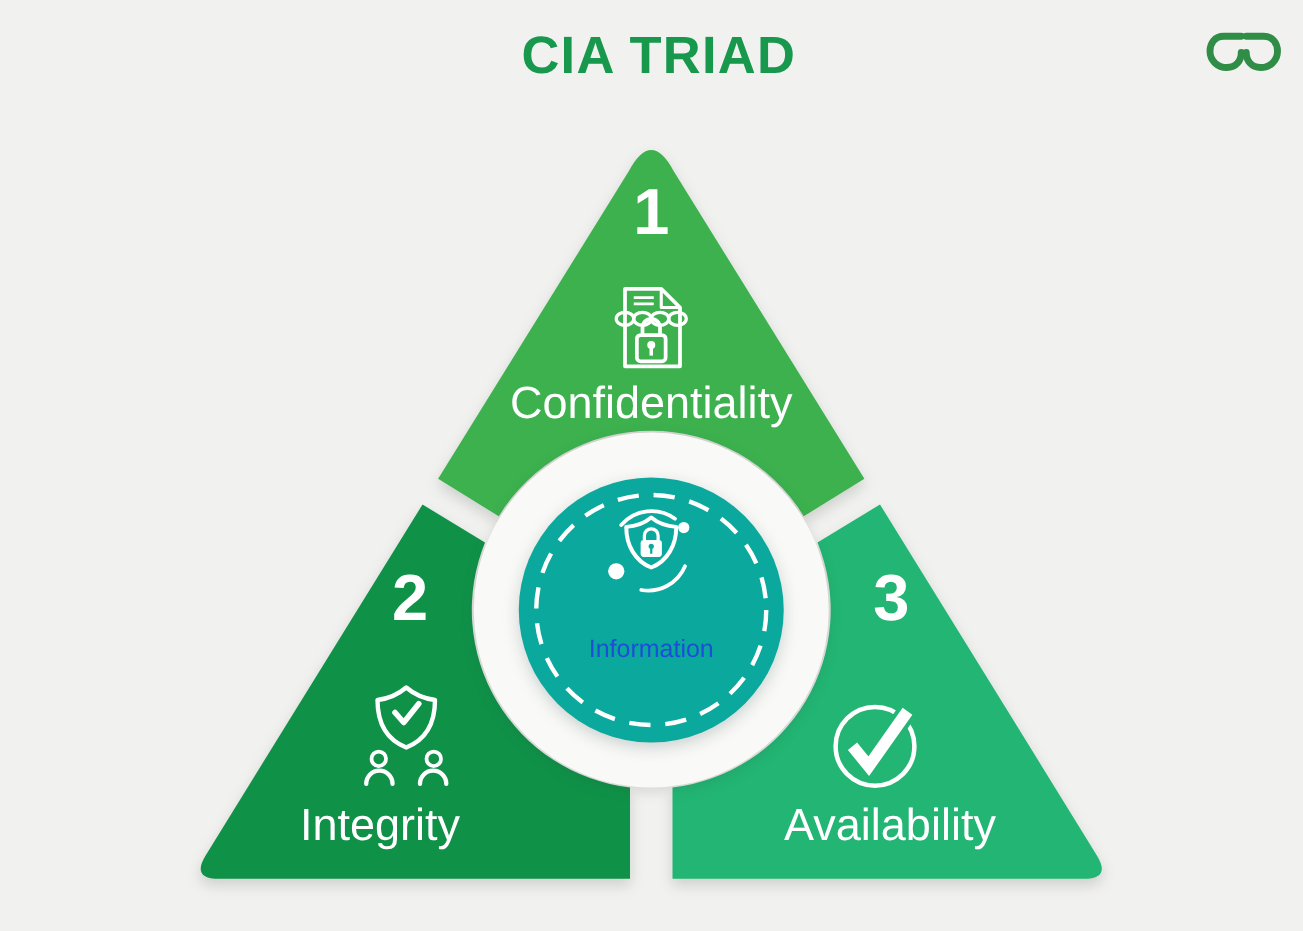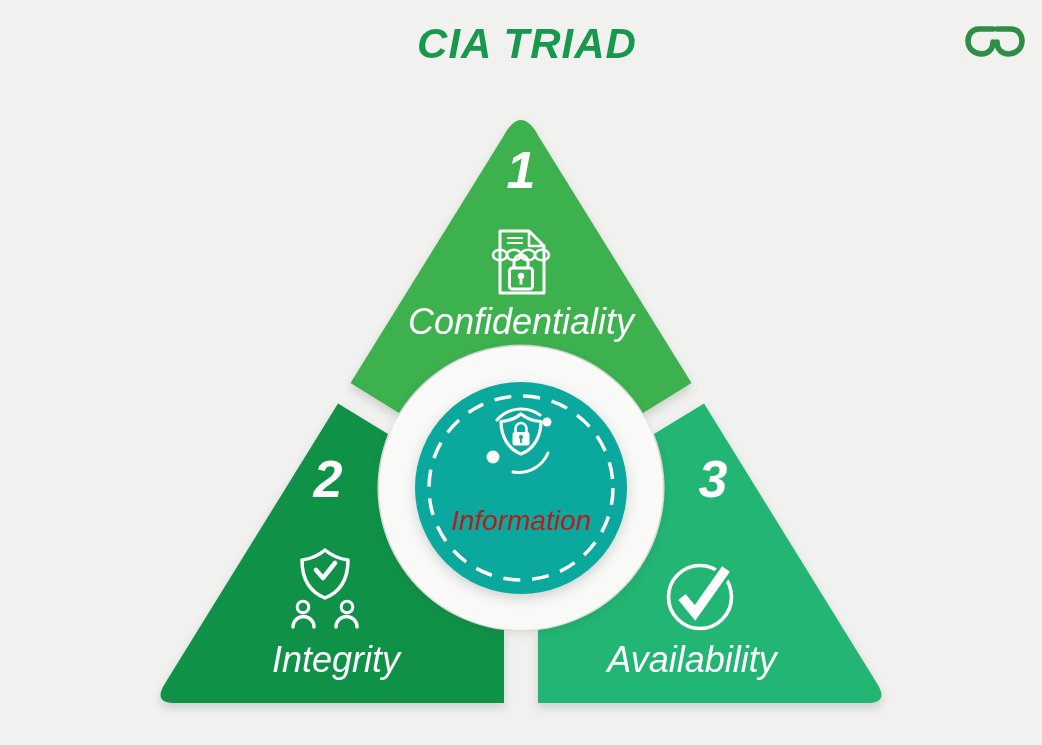--- a/index.html
+++ b/index.html
@@ -2,42 +2,42 @@
 <html><head>
 <meta charset="utf-8">
 <style>
   html,body{margin:0;padding:0;}
   body{
     width:1042px;height:745px;
     background:#f1f1ef;
     font-family:"Liberation Sans","DejaVu Sans",sans-serif;
     overflow:hidden;
   }
-  .canvas{position:relative;width:1042px;height:745px;background:#f1f1ef;font-style:italic;}
+  .canvas{position:relative;width:1042px;height:745px;background:#f1f1ef;}
   svg.diagram{position:absolute;left:0;top:0;}
   .piece{filter:drop-shadow(0 5px 5px rgba(40,60,45,.18));}
   .disc{filter:drop-shadow(0 3px 5px rgba(40,60,45,.14));}
   .teal{filter:drop-shadow(0 4px 6px rgba(20,60,55,.20));}
   .abs{position:absolute;transform:translate(-50%,-50%);white-space:nowrap;}
   .page-title{
     left:527px;top:44px;
     font-size:42px;font-weight:bold;letter-spacing:1px;
     color:#17984d;
   }
   .num{color:#fff;font-weight:bold;font-size:52px;}
   .num-1{left:521px;top:170px;}
   .num-2{left:328px;top:479px;}
   .num-3{left:713px;top:479px;}
   .sec-label{color:#fff;font-size:36px;font-weight:normal;}
   .lab-1{left:521px;top:322px;}
-  .lab-2{left:336px;top:660px;}
-  .lab-3{left:692px;top:660px;}
+  .lab-2{left:304px;top:660px;}
+  .lab-3{left:712px;top:660px;}
   .center-label{
     left:521px;top:520px;
-    color:#b91c1c;font-size:28px;line-height:31px;text-align:center;
+    color:#1d4ed8;font-size:20px;line-height:31px;text-align:center;
   }
   .center-label span{display:block;}
 </style>
 </head>
 <body>
 
 <div class="canvas">
 
   <svg class="diagram" width="1042" height="745" viewBox="0 0 1042 745">
 

